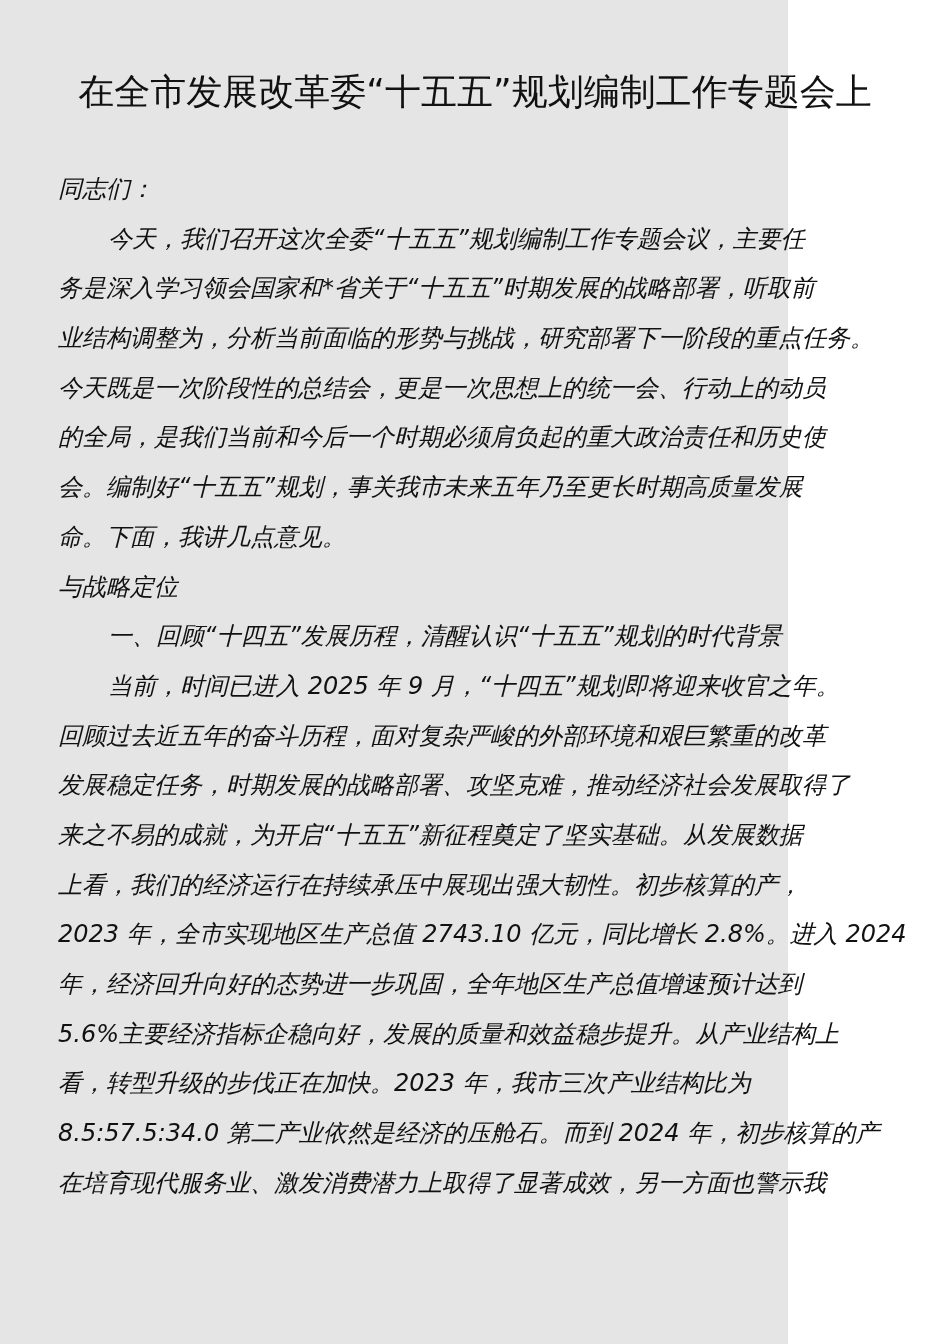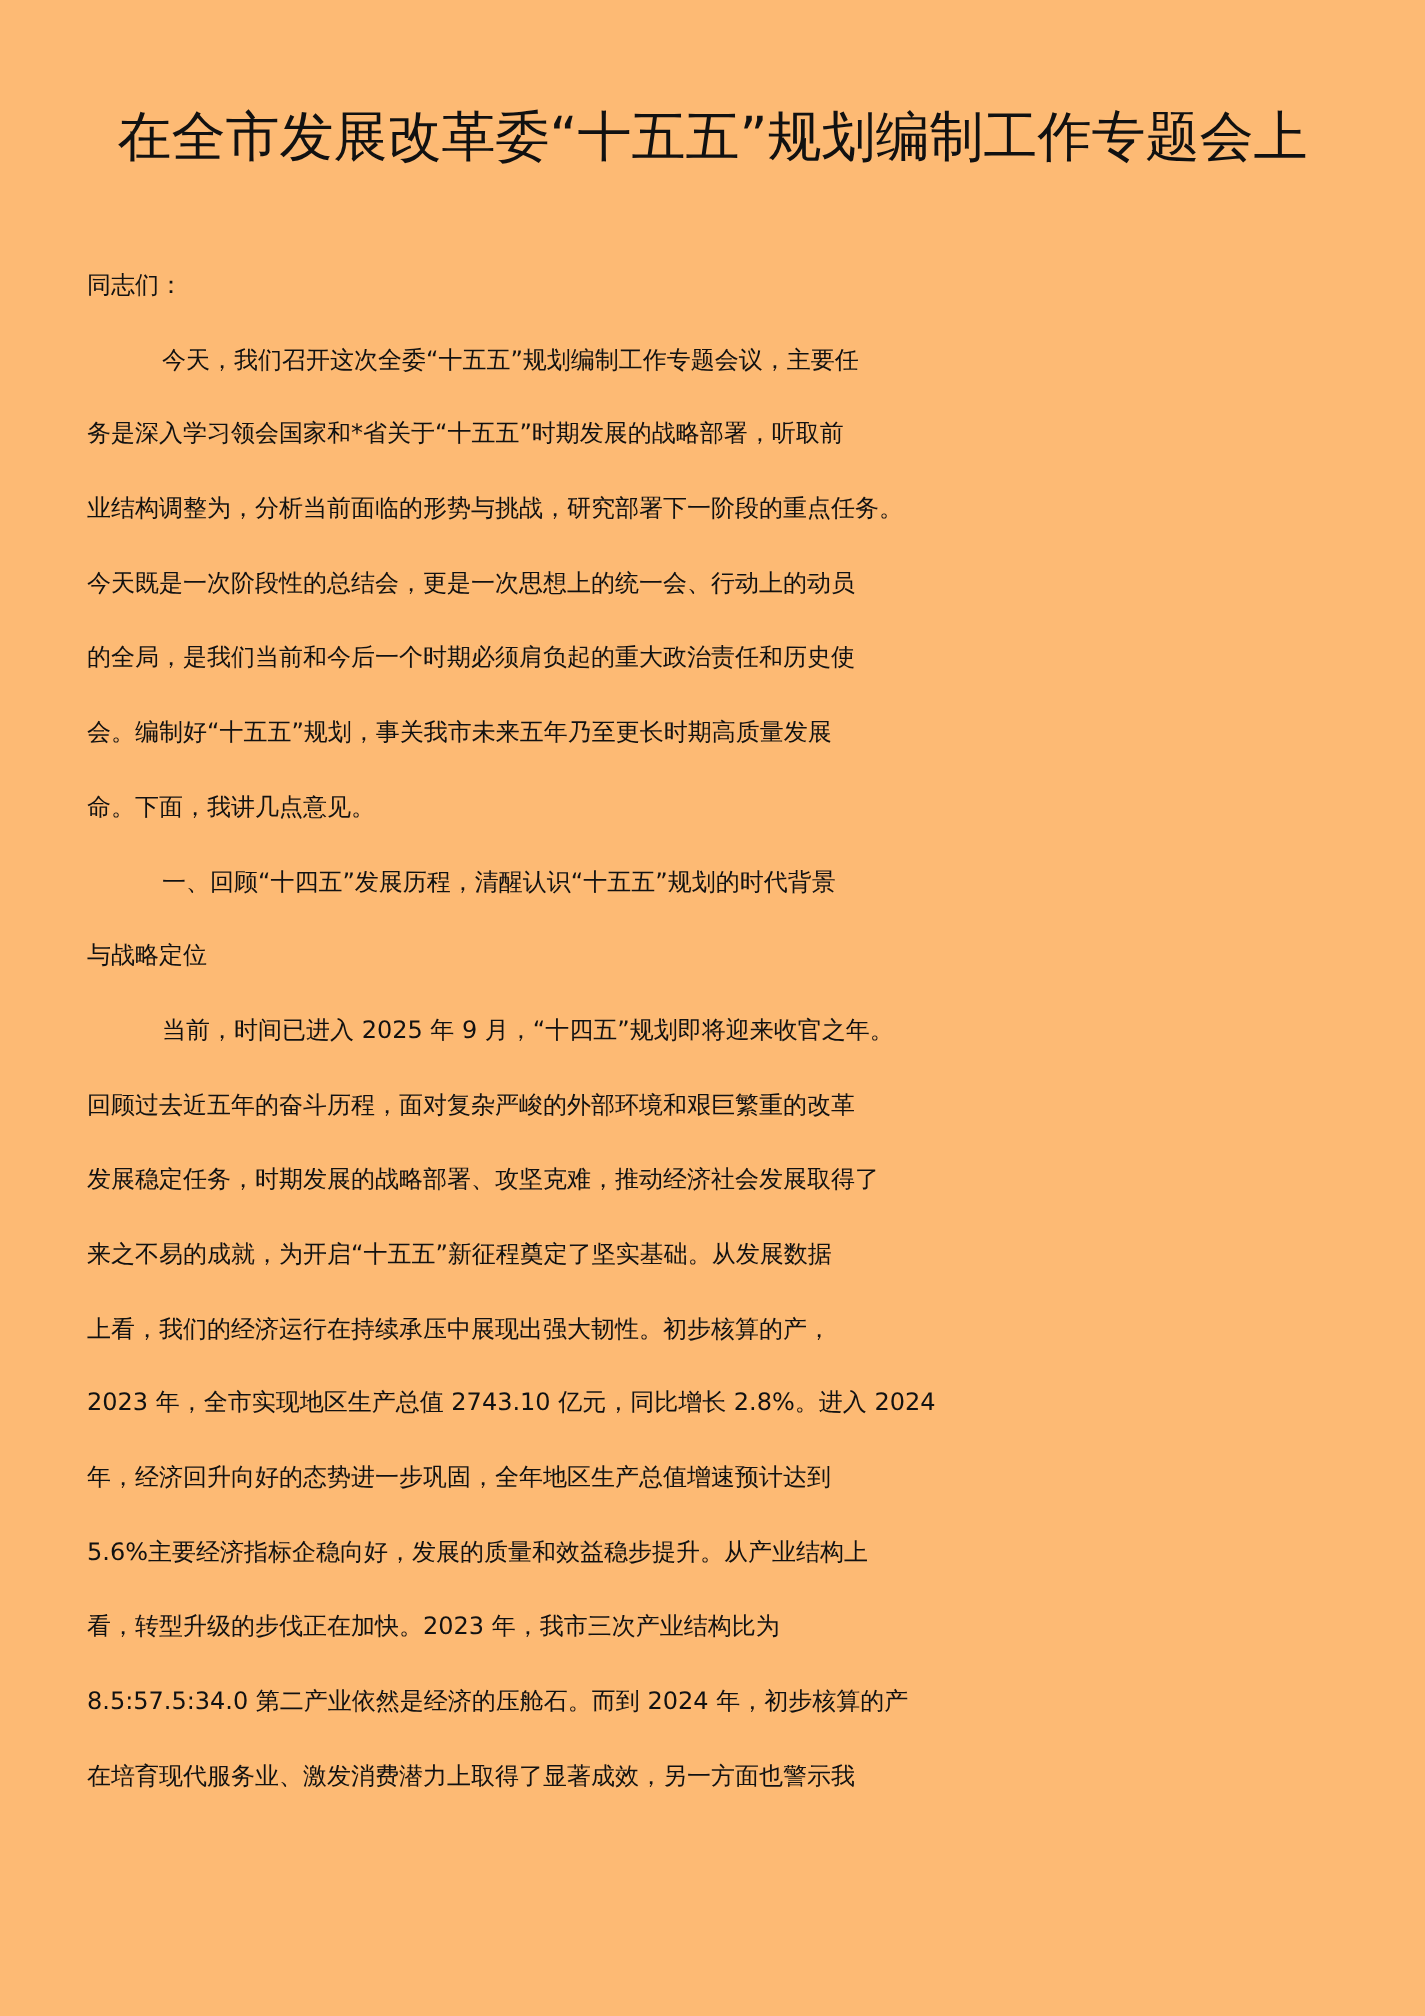--- a/index.html
+++ b/index.html
@@ -1,22 +1,22 @@
 <!DOCTYPE html>
 <html><head>
 <meta charset="utf-8">
 <style>
   html, body { margin: 0; padding: 0; background: #ffffff; }
   body { width: 950px; height: 1344px; overflow: hidden; position: relative;
          font-family: "DejaVu Sans", "Liberation Sans", sans-serif; color: #111111; }
-  .page { position: absolute; left: 0; top: 0; width: 950px; height: 1344px; background: #fdba74; }
+  .page { position: absolute; left: 0; top: 0; width: 788px; height: 1344px; background: #e5e5e5; }
   .title { position: absolute; left: 40px; width: 870px; top: 66px; text-align: center;
            font-size: 36px; line-height: 52px; letter-spacing: 0px; }
   .title div { white-space: nowrap; }
-  .body { position: absolute; left: 58px; width: 840px; top: 165px; font-size: 16px; }
+  .body { position: absolute; left: 58px; width: 840px; top: 165px; font-size: 24px; font-style: italic; }
   .line { height: 49.7px; line-height: 49.7px; white-space: nowrap; }
   .indent { padding-left: 50px; }
 </style>
 </head>
 <body>
 
 <div class="page">
   <div class="title">
     <div>在全市发展改革委“十五五”规划编制工作专题会上</div>
   </div>
@@ -24,22 +24,22 @@
   <div class="body">
     <div class="line">同志们：</div>
     <div id="lines">
         <div class="line indent">今天，我们召开这次全委“十五五”规划编制工作专题会议，主要任</div>
         <div class="line">务是深入学习领会国家和*省关于“十五五”时期发展的战略部署，听取前</div>
         <div class="line">业结构调整为，分析当前面临的形势与挑战，研究部署下一阶段的重点任务。</div>
         <div class="line">今天既是一次阶段性的总结会，更是一次思想上的统一会、行动上的动员</div>
         <div class="line">的全局，是我们当前和今后一个时期必须肩负起的重大政治责任和历史使</div>
         <div class="line">会。编制好“十五五”规划，事关我市未来五年乃至更长时期高质量发展</div>
         <div class="line">命。下面，我讲几点意见。</div>
+        <div class="line">与战略定位</div>
         <div class="line indent">一、回顾“十四五”发展历程，清醒认识“十五五”规划的时代背景</div>
-        <div class="line">与战略定位</div>
         <div class="line indent">当前，时间已进入 2025 年 9 月，“十四五”规划即将迎来收官之年。</div>
         <div class="line">回顾过去近五年的奋斗历程，面对复杂严峻的外部环境和艰巨繁重的改革</div>
         <div class="line">发展稳定任务，时期发展的战略部署、攻坚克难，推动经济社会发展取得了</div>
         <div class="line">来之不易的成就，为开启“十五五”新征程奠定了坚实基础。从发展数据</div>
         <div class="line">上看，我们的经济运行在持续承压中展现出强大韧性。初步核算的产，</div>
         <div class="line">2023 年，全市实现地区生产总值 2743.10 亿元，同比增长 2.8%。进入 2024</div>
         <div class="line">年，经济回升向好的态势进一步巩固，全年地区生产总值增速预计达到</div>
         <div class="line">5.6%主要经济指标企稳向好，发展的质量和效益稳步提升。从产业结构上</div>
         <div class="line">看，转型升级的步伐正在加快。2023 年，我市三次产业结构比为</div>
         <div class="line">8.5:57.5:34.0 第二产业依然是经济的压舱石。而到 2024 年，初步核算的产</div>

